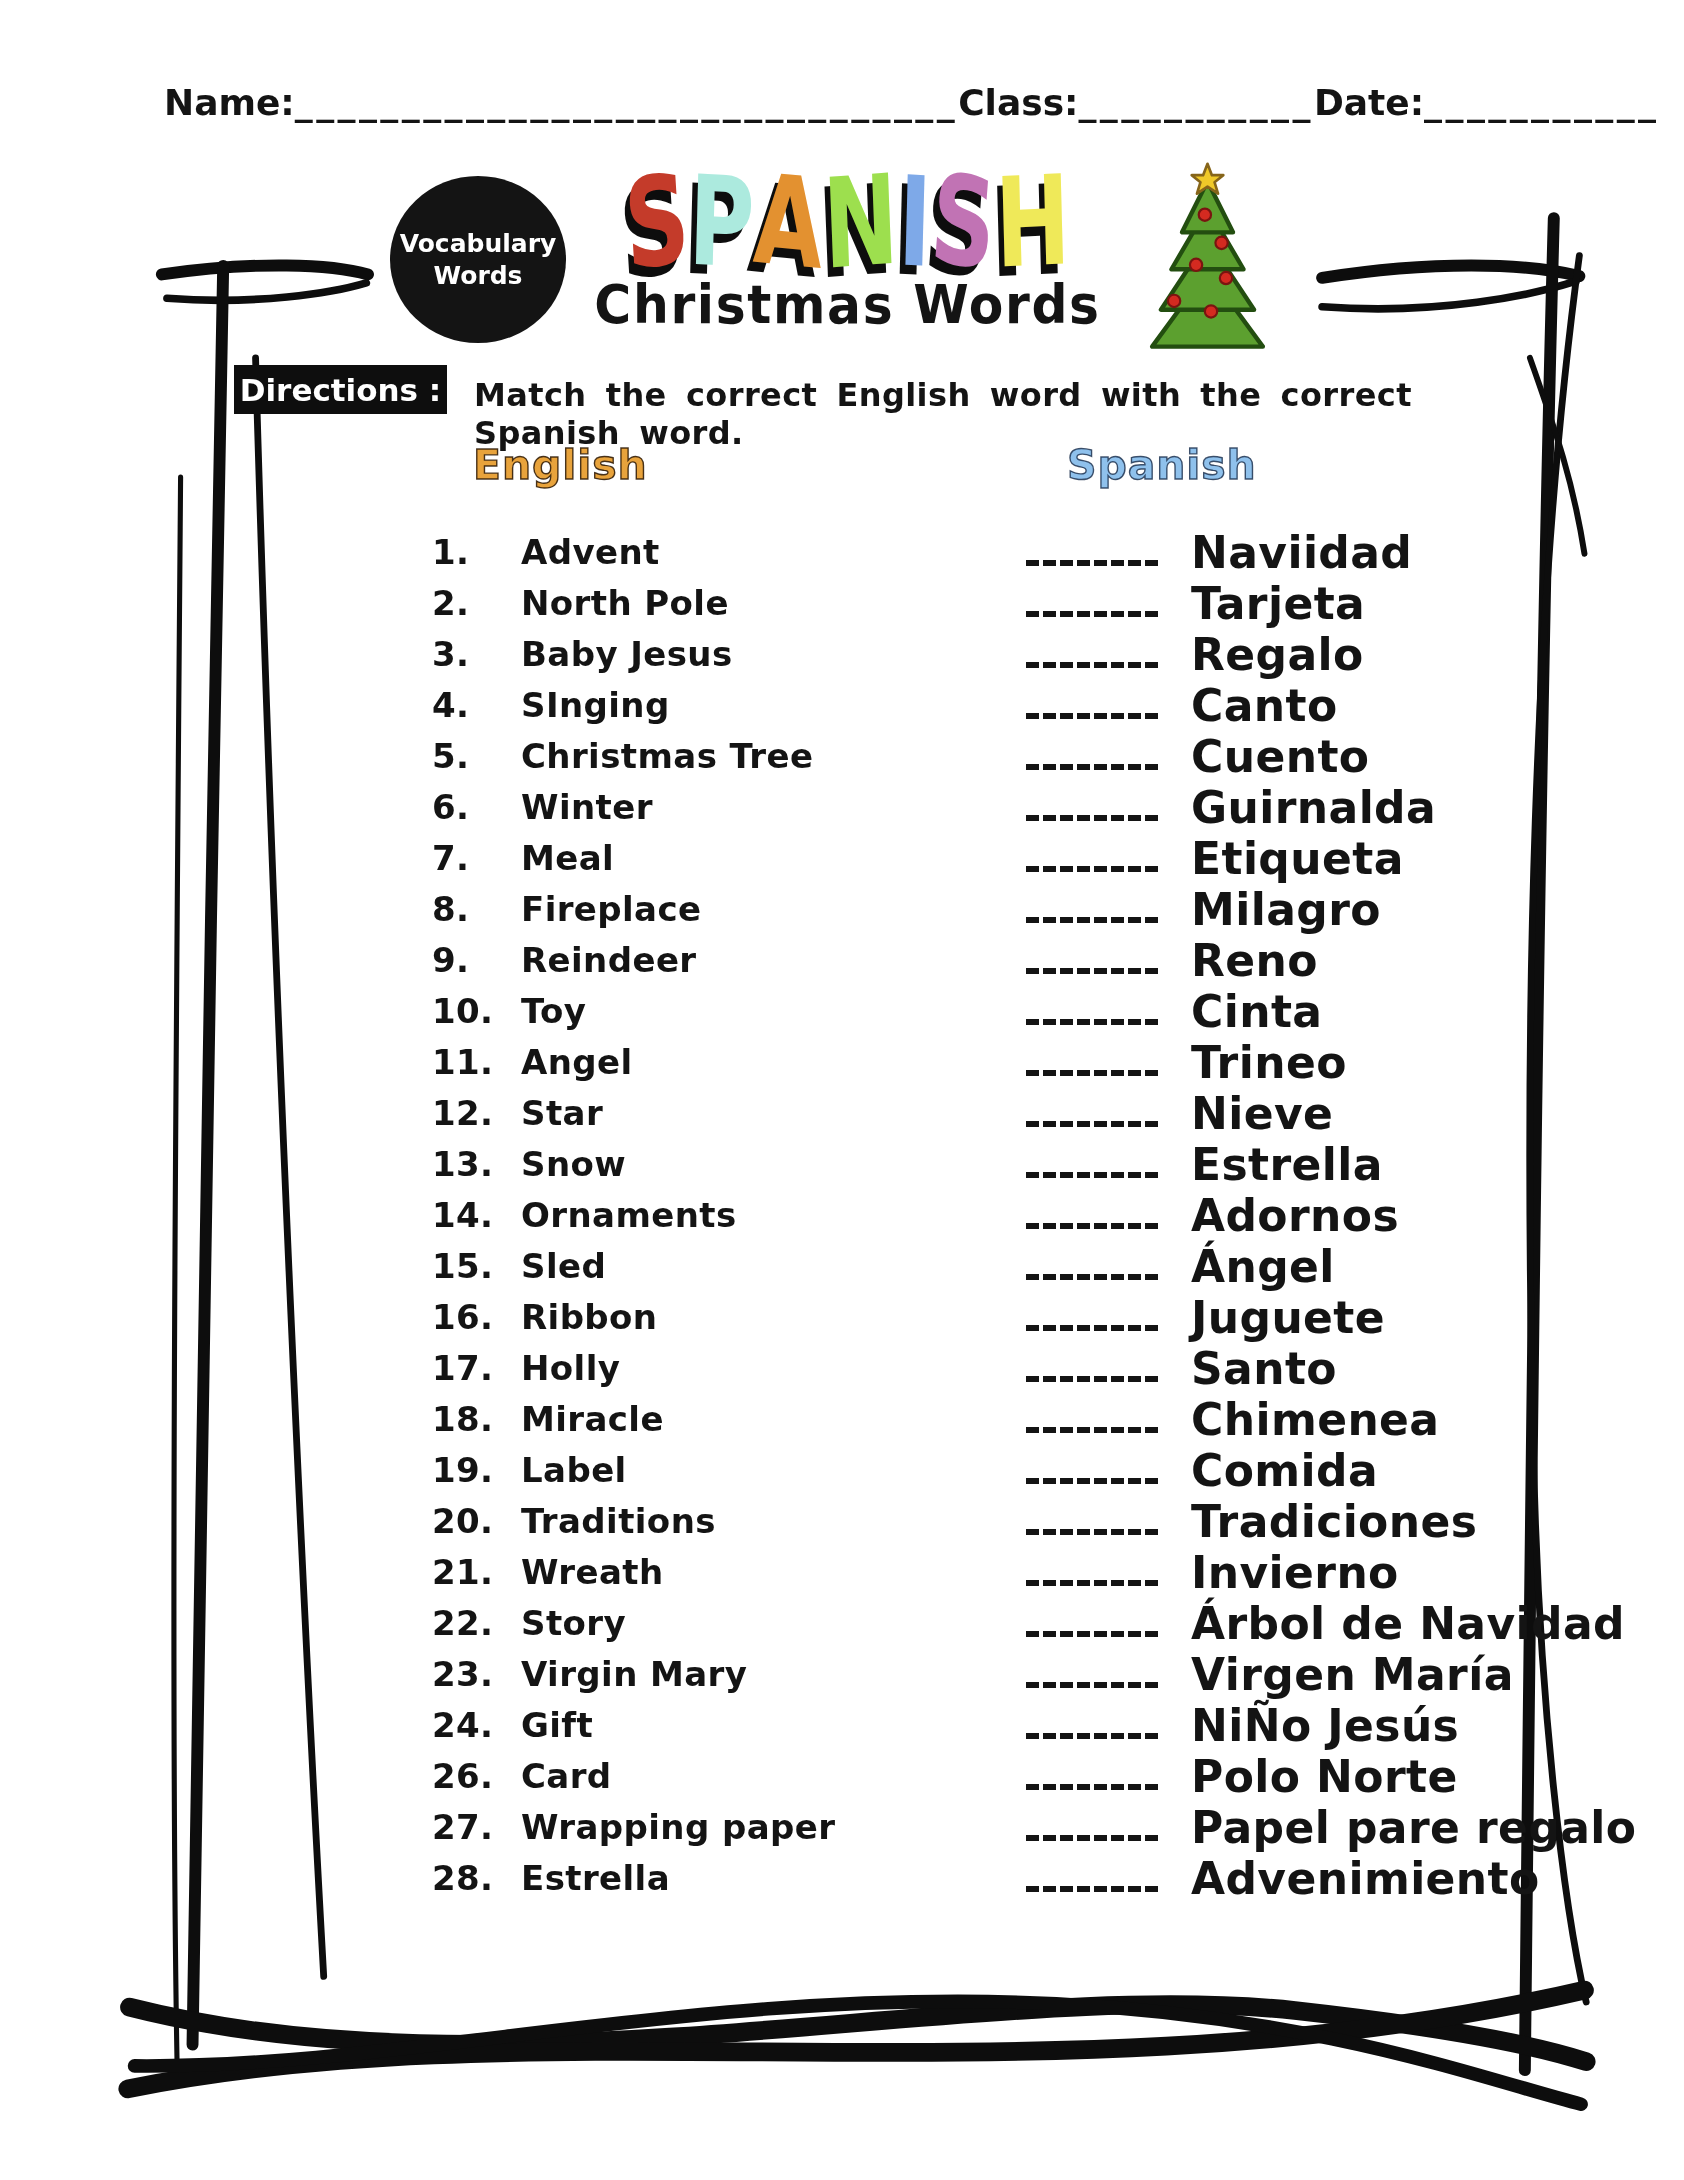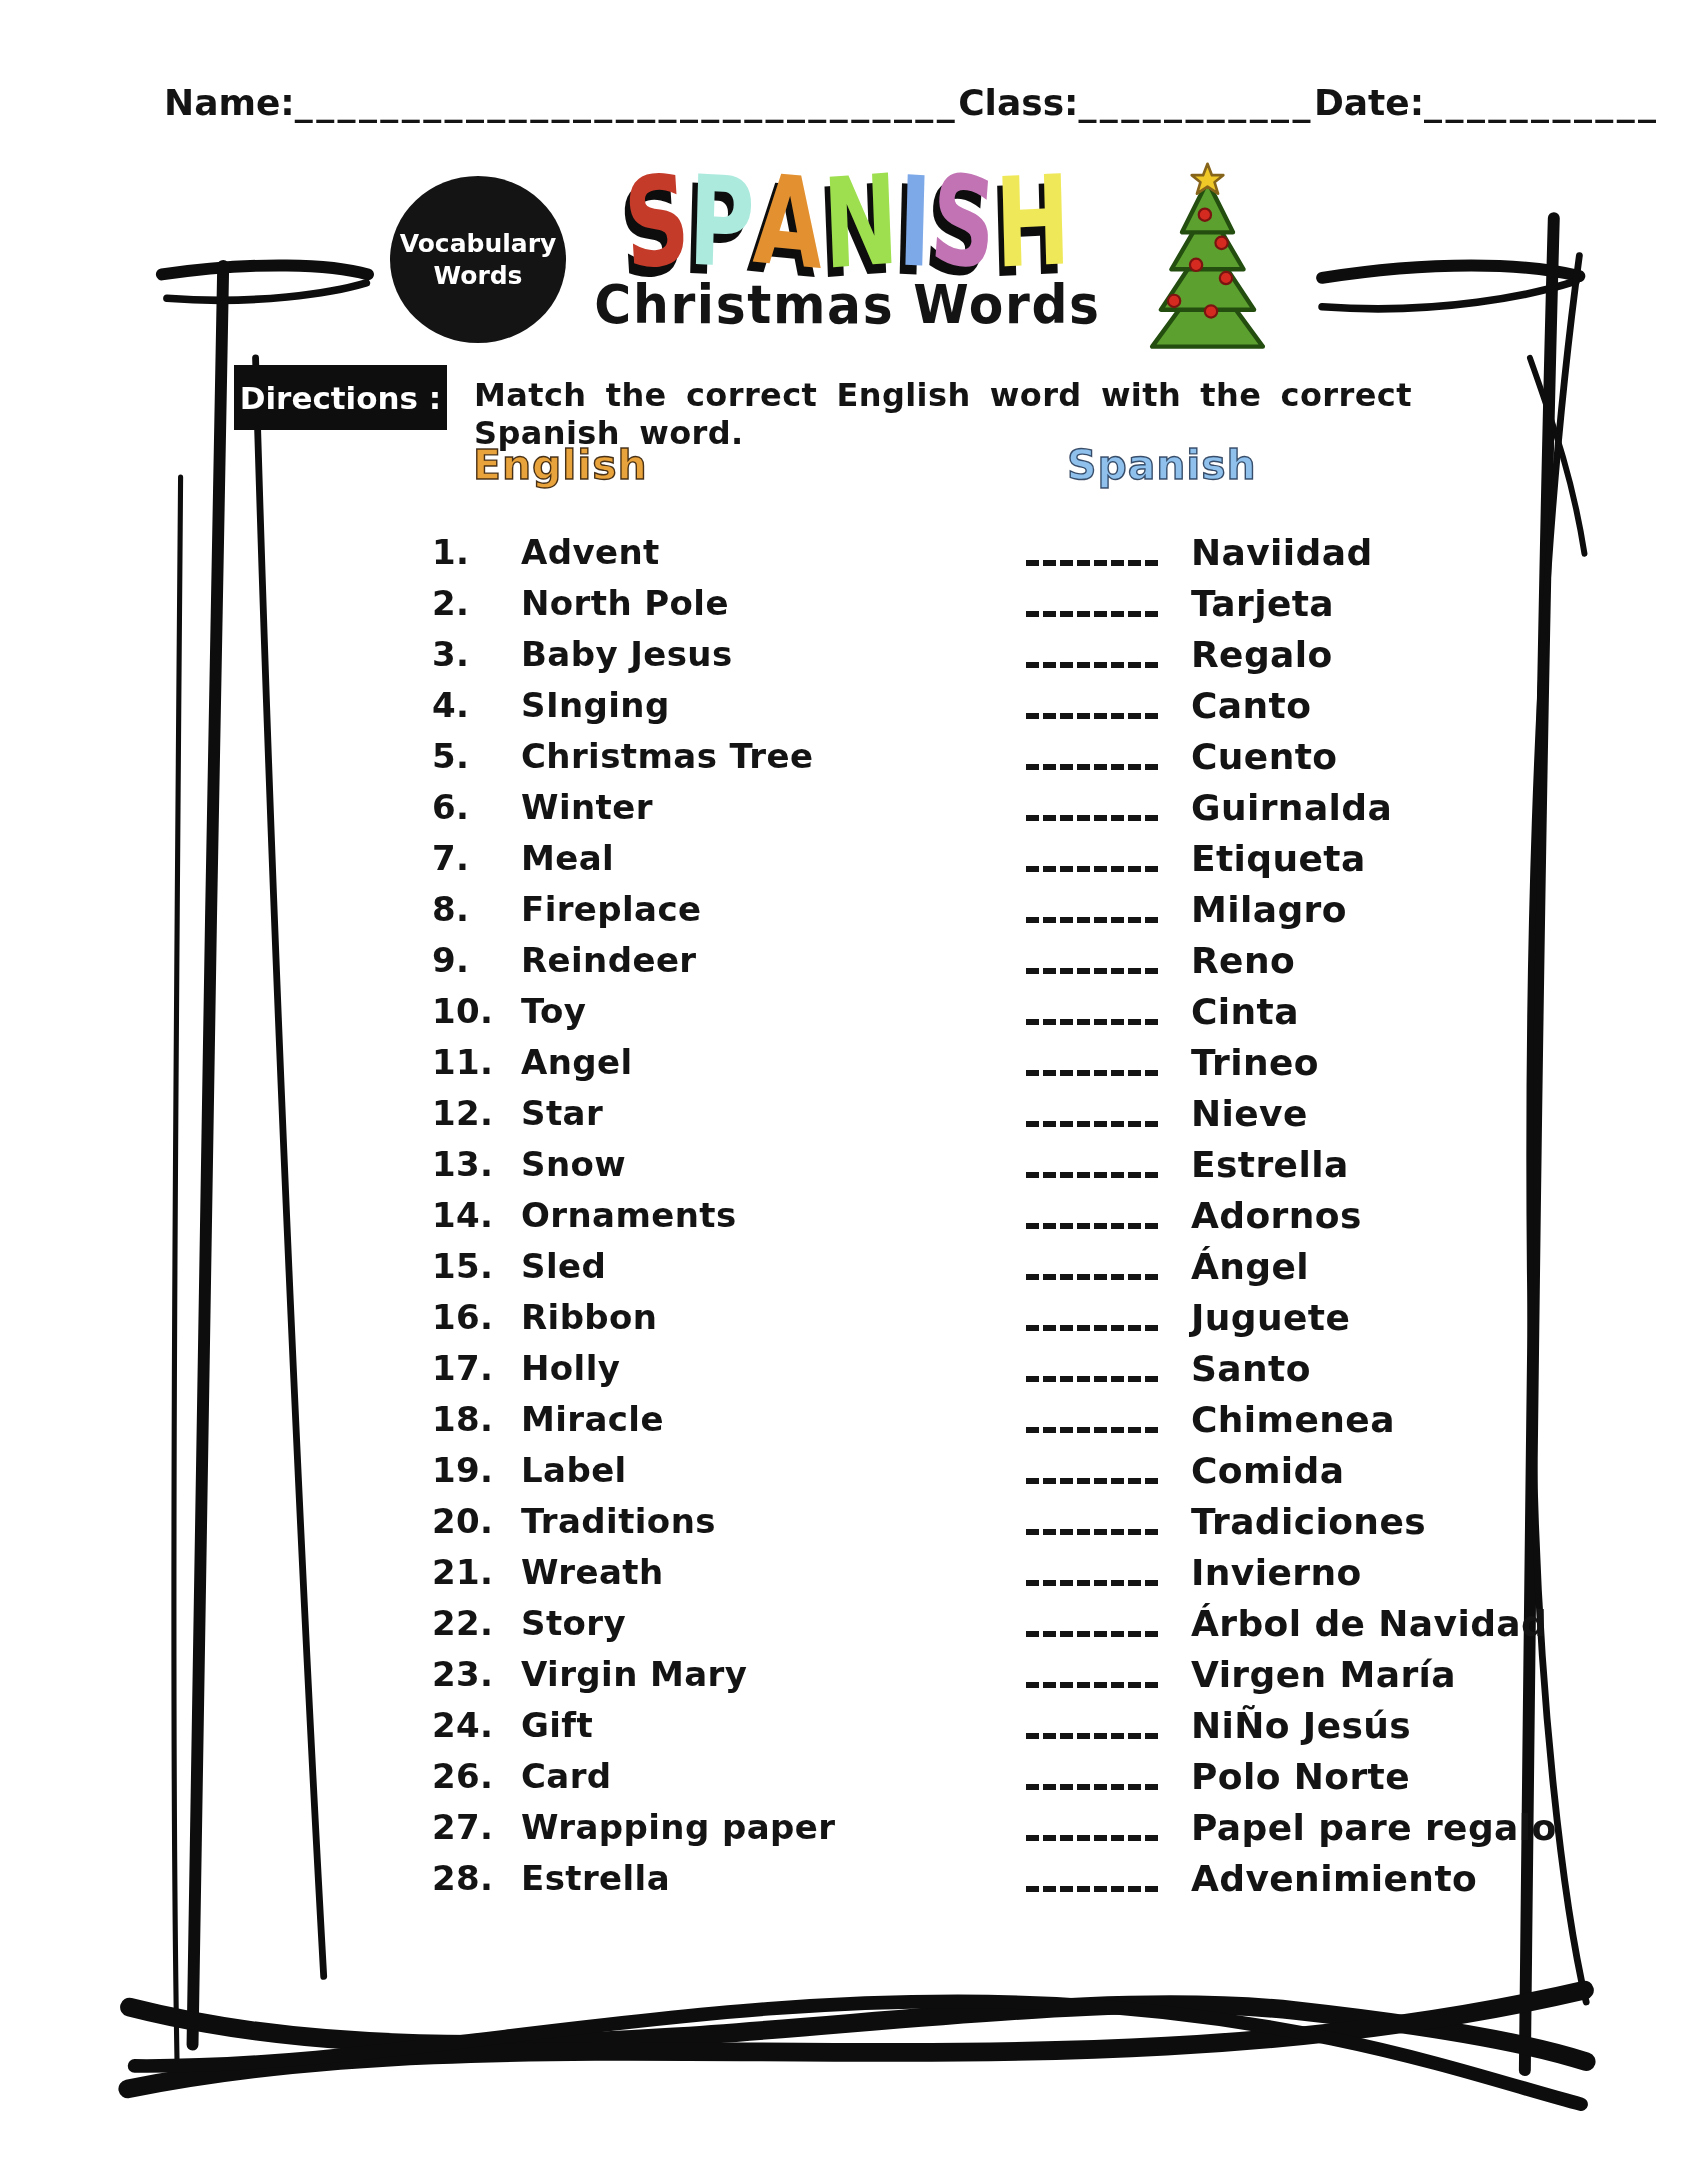--- a/index.html
+++ b/index.html
@@ -26,42 +26,42 @@
   .spanish-title span:nth-child(3){transform:rotate(4deg);}
   .spanish-title span:nth-child(4){transform:rotate(-3deg);}
   .spanish-title span:nth-child(5){transform:rotate(2deg);}
   .spanish-title span:nth-child(6){transform:rotate(6deg);}
   .spanish-title span:nth-child(7){transform:rotate(-2deg);}
 
   .subtitle{position:absolute;left:511px;top:274px;width:673px;text-align:center;
             font-size:53px;font-weight:700;letter-spacing:1.7px;transform:scaleX(0.95);}
 
   
-  .dir-box{position:absolute;left:234px;top:365px;width:213px;height:65px;background:#0e0e0e;
+  .dir-box{position:absolute;left:234px;top:365px;width:213px;height:49px;background:#0e0e0e;
            color:#ffffff;font-size:31px;font-weight:700;display:flex;align-items:center;justify-content:center;}
   .dir-text{position:absolute;left:474px;top:376px;width:1048px;font-size:32px;font-weight:700;
             word-spacing:7.7px;letter-spacing:0.4px;}
 
   
   .col-head{position:absolute;top:441px;font-size:41px;font-weight:700;letter-spacing:0.9px;
             -webkit-text-stroke:1.4px rgba(40,20,0,0.85);}
   .col-head.en{left:473px;width:141px;text-align:left;color:#e8a33c;}
   .col-head.es{left:1067px;width:166px;text-align:center;color:#8fc1ec;-webkit-text-stroke:1.4px rgba(20,40,70,0.8);}
 
   
   #rows{position:absolute;left:0;top:526px;width:1685px;}
   .row{position:relative;height:51px;}
   .row .num{position:absolute;left:432px;top:50%;transform:translateY(-50%);
             font-size:34px;font-weight:700;letter-spacing:0.4px;}
   .row .en{position:absolute;left:521px;top:50%;transform:translateY(-50%);
            font-size:34px;font-weight:700;letter-spacing:0.4px;white-space:nowrap;}
   .row .blank{position:absolute;left:1026px;top:calc(50% + 8.5px);width:136px;height:6px;
               background:repeating-linear-gradient(90deg,#141414 0 12.8px,transparent 12.8px 17px);}
   .row .es{position:absolute;left:1191px;top:50%;transform:translateY(-50%);
-           font-size:36px;font-weight:700;letter-spacing:0.4px;white-space:nowrap;}
+           font-size:44px;font-weight:700;letter-spacing:0.4px;white-space:nowrap;}
 
   .tree{position:absolute;left:1140px;top:162px;width:135px;height:189px;}
 </style>
 </head>
 <body>
 
 <div id="page">
 
   <svg class="borderlayer" viewBox="0 0 1978 2560" fill="none" stroke="#0d0d0d" stroke-linecap="round">
     <path d="M190,322 C300,306 390,310 432,322" stroke-width="14"></path>

